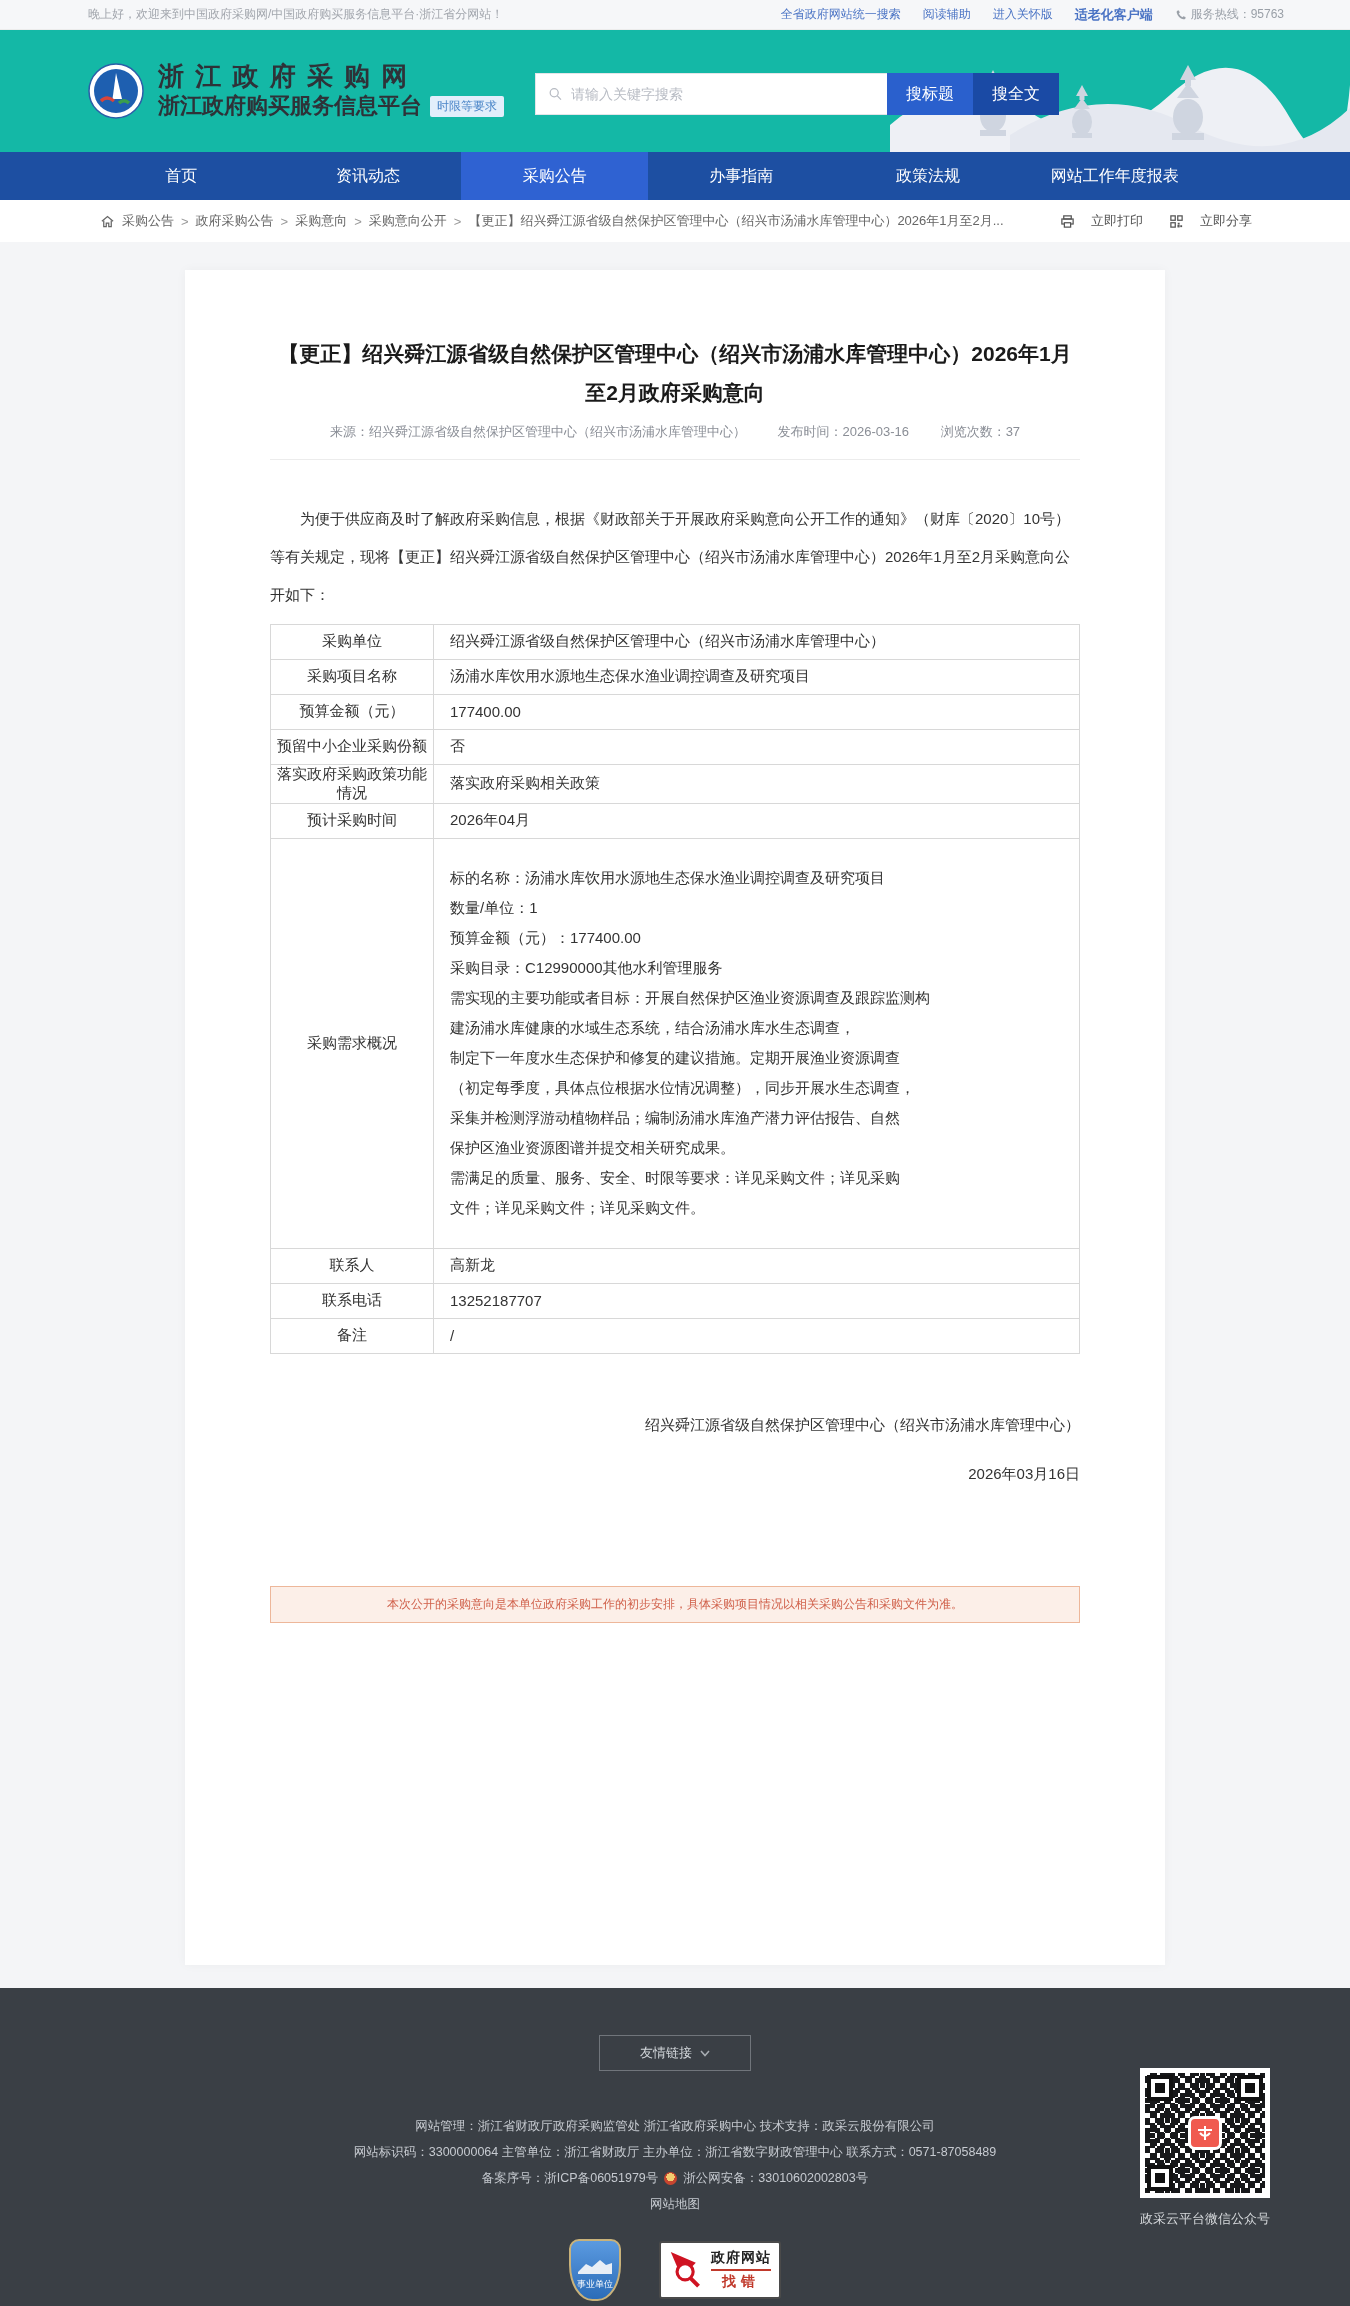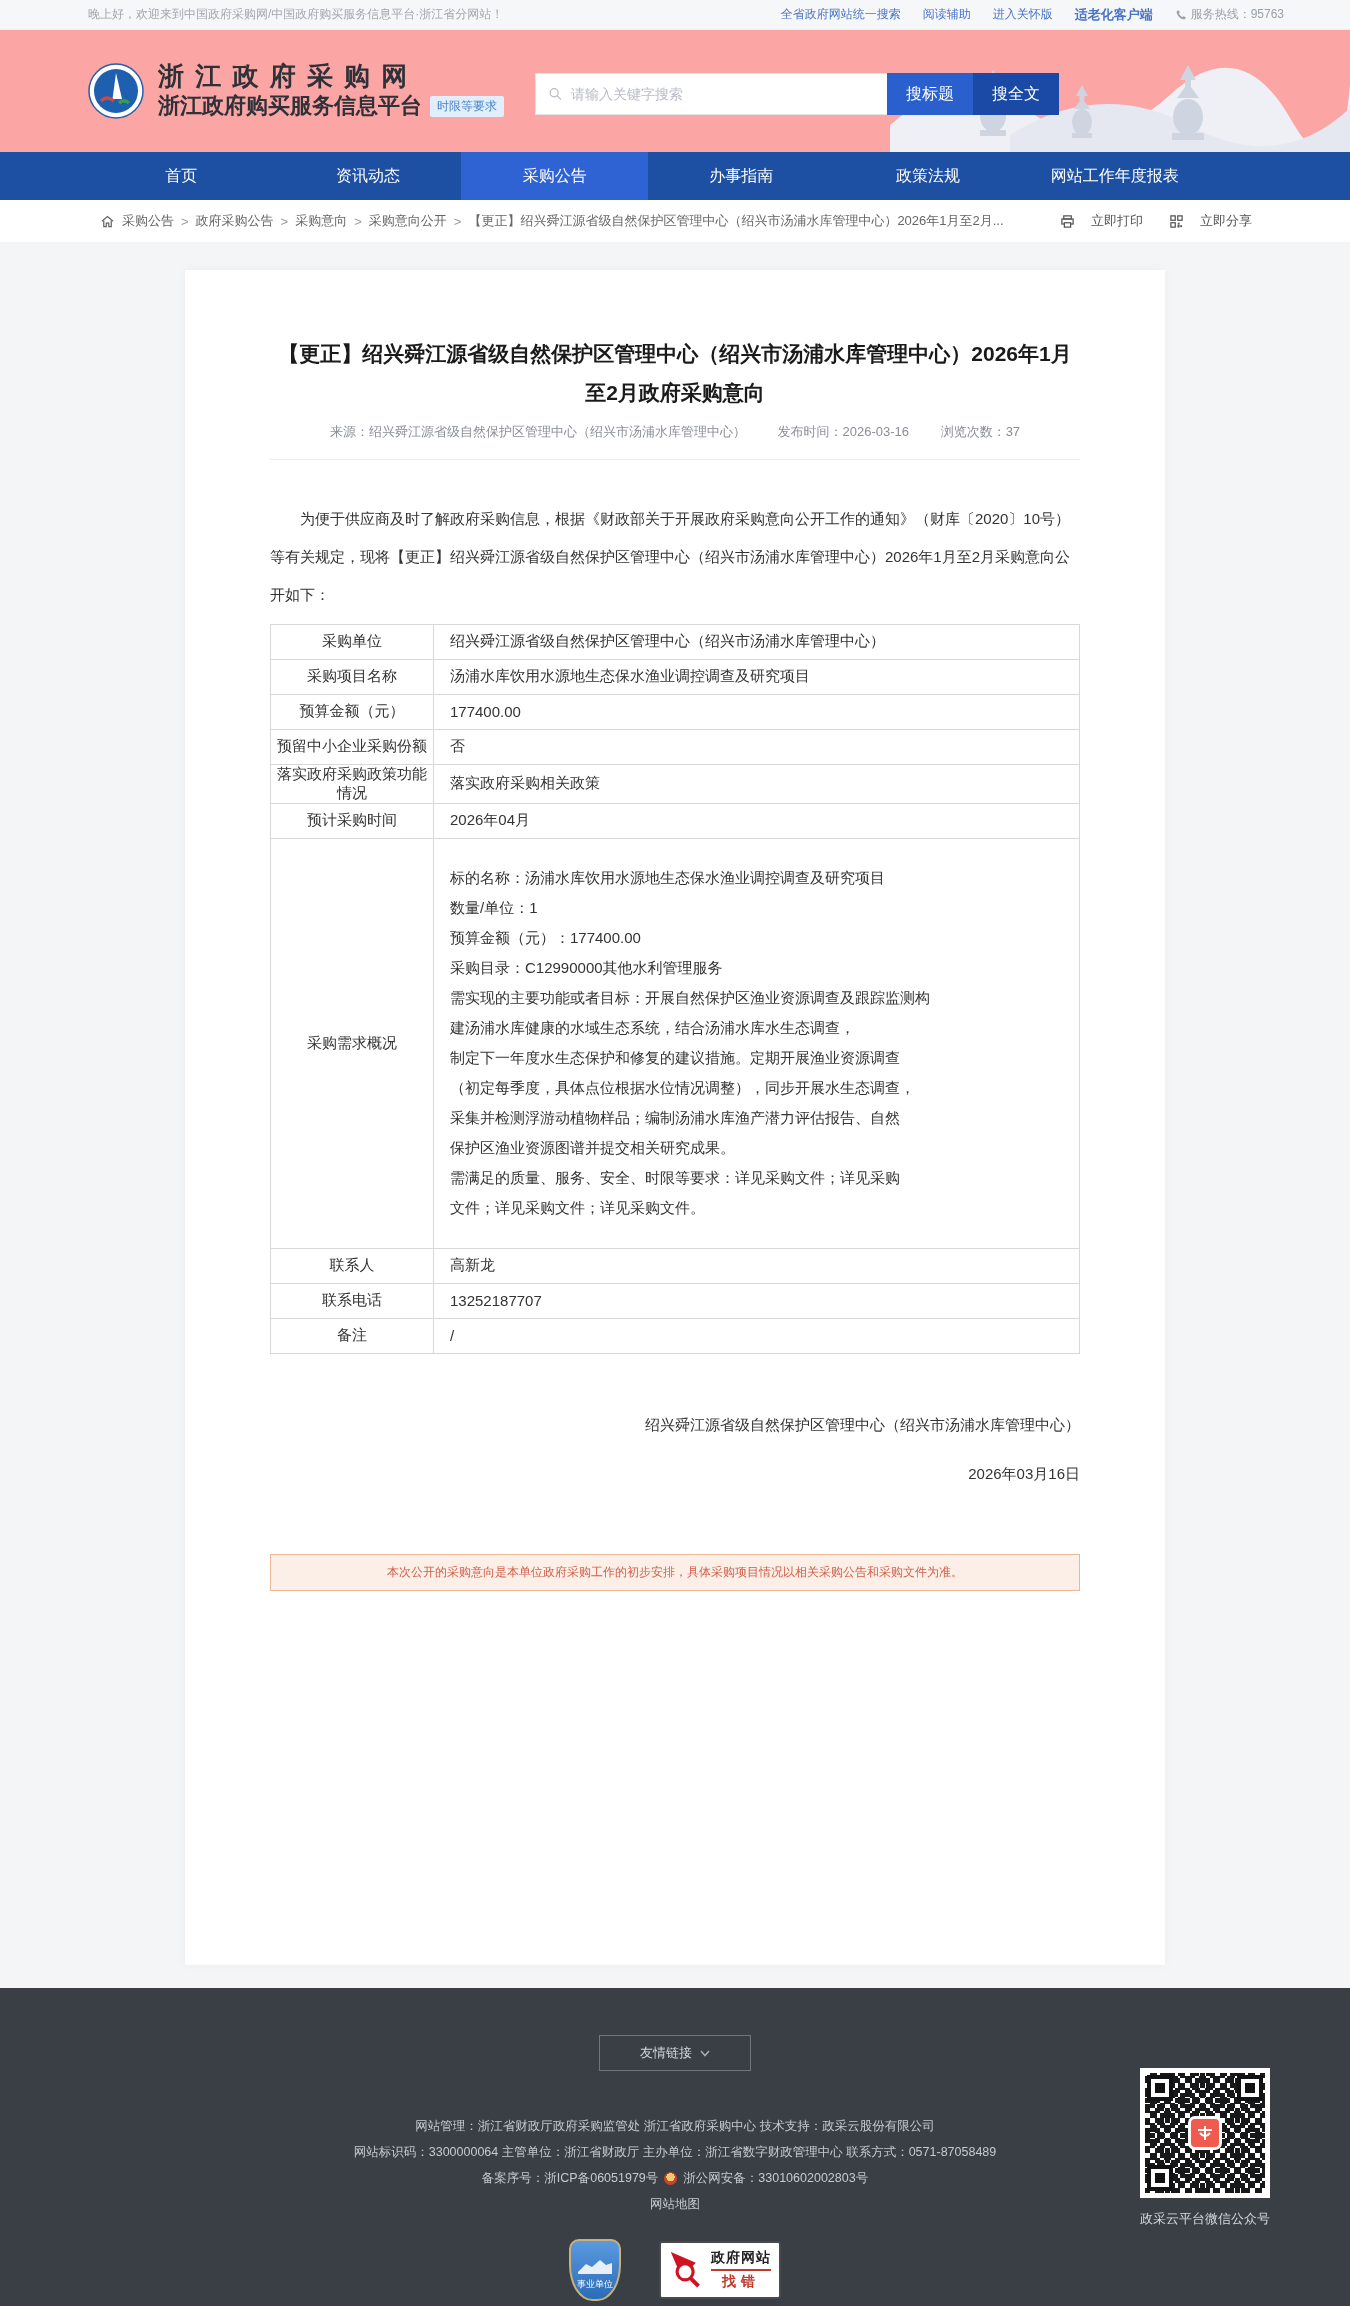--- a/index.html
+++ b/index.html
@@ -8,21 +8,21 @@
 
   
   .topbar { height:30px; background:#f6f7f9; border-bottom:1px solid #ececec; display:flex; align-items:center; font-size:12px; }
   .topbar-greeting { margin-left:88px; color:#a2a6ad; }
   .topbar-right { margin-left:auto; margin-right:66px; display:flex; align-items:center; gap:22px; }
   .topbar-link { color:#4a73c4; cursor:pointer; text-decoration:none; }
   .topbar-link.strong { font-weight:bold; font-size:13px; }
   .hotline { color:#9aa0a8; display:flex; align-items:center; gap:4px; }
 
   
-  .header { height:122px; background:#fca5a5; position:relative; overflow:hidden; }
+  .header { height:122px; background:#14b8a6; position:relative; overflow:hidden; }
   .watermark { position:absolute; right:0; top:0; width:460px; height:122px; pointer-events:none; }
   .logo-wrap { position:absolute; left:88px; top:32px; display:flex; align-items:center; }
   .logo { width:56px; height:56px; }
   .site-titles { margin-left:14px; }
   .site-name { font-size:26px; font-weight:bold; color:#2e3238; letter-spacing:2px; line-height:1.15; }
   .sub-row { display:flex; align-items:center; }
   .site-subtitle { font-size:22px; font-weight:bold; color:#2e3238; line-height:1.3; }
   .authority-badge { margin-left:8px; background:#e2eefb; color:#4a85c8; font-size:12px; padding:2px 7px; border-radius:2px; align-self:flex-end; margin-bottom:3px; }
   .search-group { position:absolute; left:535px; top:43px; display:flex; height:42px; }
   .search-box { width:352px; height:42px; border:1px solid #e3e5e8; border-right:none; background:#fff; display:flex; align-items:center; padding:0 12px; }
@@ -56,21 +56,21 @@
   .divider { margin-top:18px; border-bottom:1px solid #ececec; }
   .art-intro { margin-top:40px; font-size:15px; line-height:38px; color:#333; text-indent:2em; }
   table.info { margin-top:10px; width:810px; border-collapse:collapse; font-size:15px; }
   table.info td { border:1px solid #d8d8d8; }
   td.lbl { width:163px; text-align:center; color:#333; height:35px; }
   td.val { padding:6px 16px; color:#333; }
   tr.tall td { height:410px; vertical-align:middle; }
   td.val.multi { white-space:pre-line; line-height:30px; padding:14px 16px; }
   .sign-org { margin-top:62px; text-align:right; font-size:15px; color:#333; }
   .sign-date { margin-top:30px; text-align:right; font-size:15px; color:#333; }
-  .notice { margin-top:70px; border:1px solid #edb79a; background:#fcefe8; color:#d0604a; font-size:12px; text-align:center; padding:9px 10px; }
+  .notice { margin-top:102px; border:1px solid #edb79a; background:#fcefe8; color:#d0604a; font-size:12px; text-align:center; padding:9px 10px; }
 
   
   .footer { height:318px; background:#3a3f45; position:relative; }
   .friend-wrap { padding-top:47px; display:flex; justify-content:center; }
   .friend-btn { width:152px; height:36px; border:1px solid #70757b; color:#d2d6da; font-size:13px; display:flex; align-items:center; justify-content:center; gap:8px; cursor:pointer; background:transparent; }
   .f-lines { margin-top:42px; text-align:center; font-size:12.5px; color:#c6cad0; line-height:26px; }
   .f-line3 { display:flex; justify-content:center; align-items:center; gap:6px; }
   .gongan-icon { width:13px; height:13px; border-radius:50%; background:radial-gradient(circle at 50% 40%, #f2cd6f 0 40%, #c8452f 41% 100%); display:inline-block; }
   .badges-row { margin-top:22px; display:flex; justify-content:center; align-items:center; gap:38px; }
   .shield-badge { width:52px; height:62px; background:linear-gradient(#5b9ae0,#2b6cb8); border:2px solid #c9b27a; border-radius:10px 10px 45% 45%/10px 10px 58% 58%; display:flex; flex-direction:column; align-items:center; justify-content:flex-end; padding-bottom:8px; cursor:pointer; }

